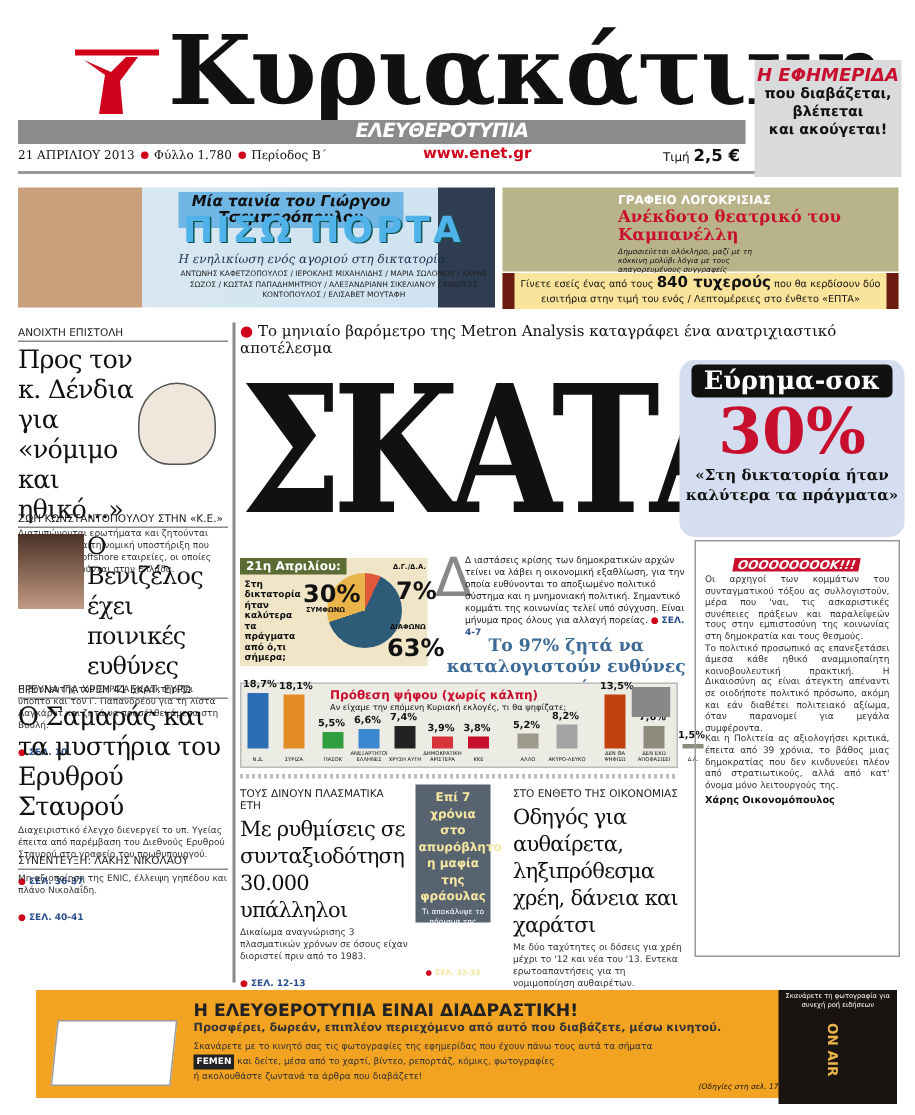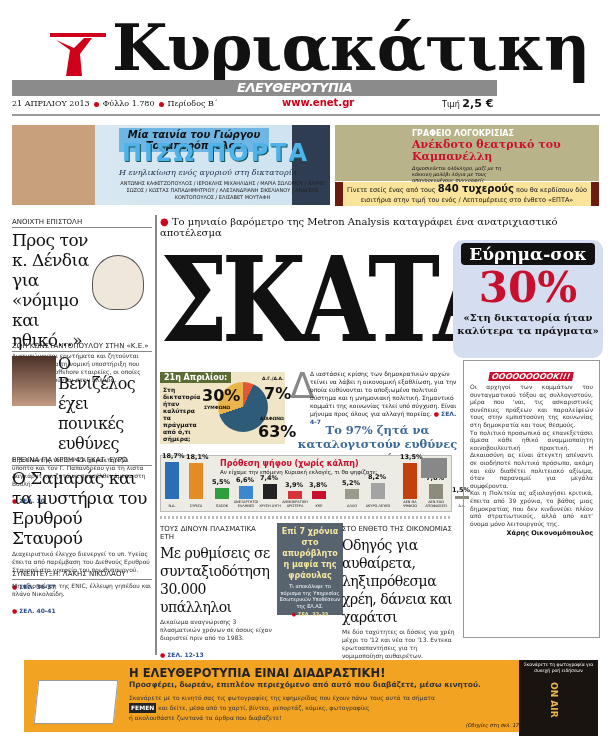--- a/index.html
+++ b/index.html
@@ -63,30 +63,30 @@
 .barbox{left:160px;top:455px;width:292px;height:57px;background:#ecebe4;border:1px solid #bbb}
 .barbox .title{position:absolute;left:59px;top:3px;color:#c8102e;font-weight:bold;font-size:8px}
 .barbox .qtext{position:absolute;left:59px;top:13px;font-size:5.5px}
 .bar{position:absolute;bottom:12px;width:14px}
 .bar .v{position:absolute;top:-10px;left:-3px;font-size:6.5px;font-weight:bold;white-space:nowrap}
 .bar .c{position:absolute;bottom:-9px;left:-6px;width:26px;font-size:3.5px;text-align:center;line-height:4px}
 .zig{left:160px;top:516px;width:292px;height:3px;background:repeating-linear-gradient(90deg,#bbb 0 2px,transparent 2px 4px)}
 .col2{left:160px;top:525px;width:112px}
 .col2 .kicker{border:none}
 .col2 .lh{font-size:14px;line-height:18px}
-.mafia{left:277px;top:523px;width:66px;height:92px;background:#586370;color:#fff;text-align:center;padding:3px 2px}
+.mafia{left:277px;top:523px;width:50px;height:92px;background:#586370;color:#fff;text-align:center;padding:3px 2px}
 .mafia .h{font-weight:bold;font-size:8px;color:#f4e7a1;line-height:11px}
 .mafia .b{font-size:5px;line-height:6.5px;margin-top:2px}
 .col3{left:342px;top:525px;width:115px}
 .col3 .lh{font-size:14px;line-height:18px}
 .ed{left:463px;top:360px;width:137px;height:278px;border:1px solid #999;text-align:center;padding:3px 6px}
 .ed .stamp{background:#c8102e;color:#fff;font-weight:bold;font-style:italic;font-size:8px;display:inline-block;padding:0 3px;transform:skewX(-10deg)}
 .ed .eh{font-size:15px;font-weight:bold;color:#111}
 .ed .eb{font-size:6px;line-height:7.6px;text-align:justify;color:#333}
-.ed .sig{font-weight:bold;font-size:6.5px;text-align:right;margin-top:2px}
+.ed .sig{font-weight:bold;font-size:6.5px;text-align:left;margin-top:2px}
 .banner{left:24px;top:660px;width:505px;height:72px;background:#f3a322}
 .banner .bh{position:absolute;left:105px;top:6px;font-weight:bold;font-size:11.5px;color:#222}
 .banner .bs{position:absolute;left:105px;top:20px;font-weight:bold;font-size:7.5px;color:#333}
 .banner .bt{position:absolute;left:105px;top:33px;font-size:6px;line-height:10px;width:380px;color:#333}
 .banner .bn{position:absolute;right:8px;bottom:4px;font-size:5px;font-style:italic}
 .book{position:absolute;left:12px;top:20px;width:80px;height:44px;background:#fff;border:1px solid #999;transform:skewX(-6deg)}
 .scan{left:519px;top:660px;width:79px;height:76px;background:#1a1410;color:#fff;text-align:center}
 .scan p{font-size:4.5px;line-height:6px;padding:2px}
 .femen{display:inline-block;background:#222;color:#fff;font-weight:bold;padding:0 2px;font-size:6px}
 </style>
@@ -101,20 +101,26 @@
   <div class="abs logo-title">Κυριακάτικη</div>
   <div class="abs subbar">
       <span>ΕΛΕΥΘΕΡΟΤΥΠΙΑ</span>
     </div>
   <div class="abs dateline">
     <span>21 ΑΠΡΙΛΙΟΥ 2013</span><span class="dot"></span><span>Φύλλο 1.780</span><span class="dot"></span><span>Περίοδος Β΄</span>
   </div>
   <div class="abs web">www.enet.gr</div>
   <div class="abs price"><span>Τιμή</span> <b>2,5 €</b></div>
   <div class="abs rule"></div>
+  <div class="abs promo-box">
+    <div class="t1">Η ΕΦΗΜΕΡΙΔΑ</div>
+    <div class="t2">που διαβάζεται,</div>
+    <div class="t2">βλέπεται</div>
+    <div class="t2">και ακούγεται!</div>
+  </div>
 </div>
 
 <div class="abs ad1">
   <div class="sub">Μία ταινία του Γιώργου Τσεμπερόπουλου</div>
   <div class="big">ΠΙΣΩ ΠΟΡΤΑ</div>
   <div class="tag">Η ενηλικίωση ενός αγοριού στη δικτατορία</div>
   <div class="cast">ΑΝΤΩΝΗΣ ΚΑΦΕΤΖΟΠΟΥΛΟΣ / ΙΕΡΟΚΛΗΣ ΜΙΧΑΗΛΙΔΗΣ / ΜΑΡΙΑ ΣΩΛΟΜΟΥ / ΧΑΡΗΣ ΣΩΖΟΣ / ΚΩΣΤΑΣ ΠΑΠΑΔΗΜΗΤΡΙΟΥ / ΑΛΕΞΑΝΔΡΙΑΝΗ ΣΙΚΕΛΙΑΝΟΥ / ΑΝΔΡΕΑΣ ΚΟΝΤΟΠΟΥΛΟΣ / ΕΛΙΣΑΒΕΤ ΜΟΥΤΑΦΗ</div>
 </div>
 <div class="abs ad2">
   <div class="l1">ΓΡΑΦΕΙΟ ΛΟΓΟΚΡΙΣΙΑΣ</div>

